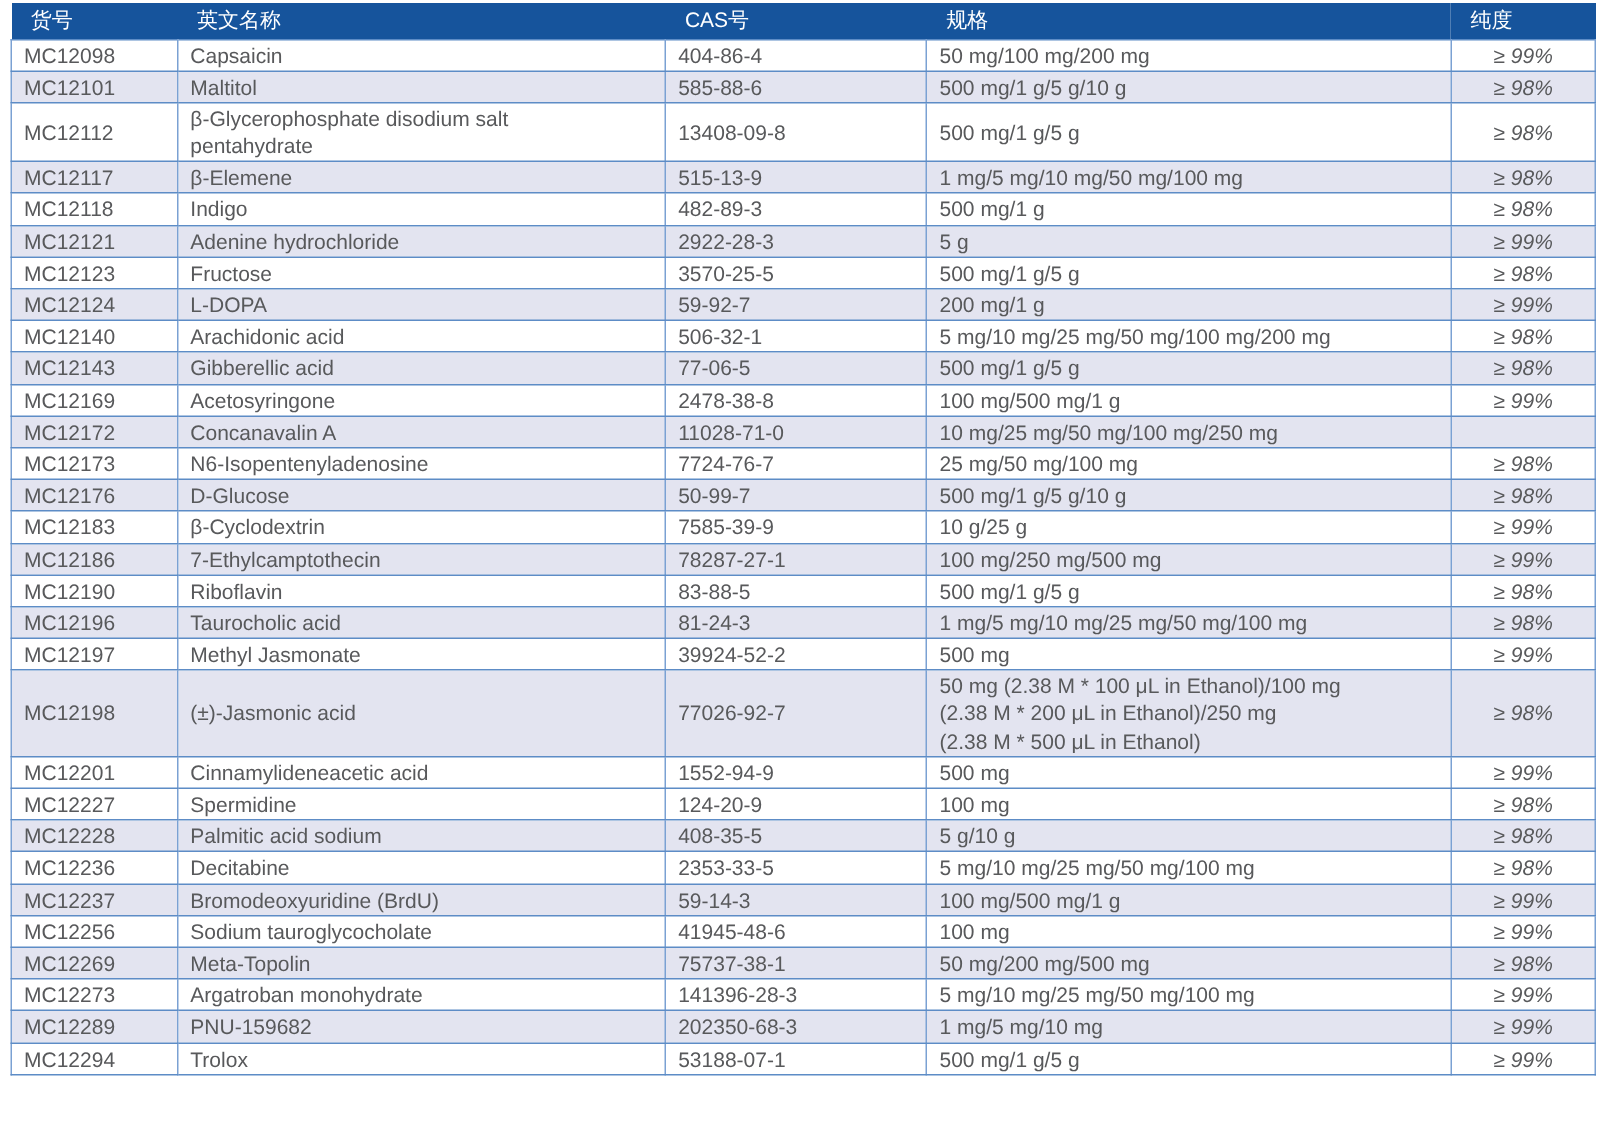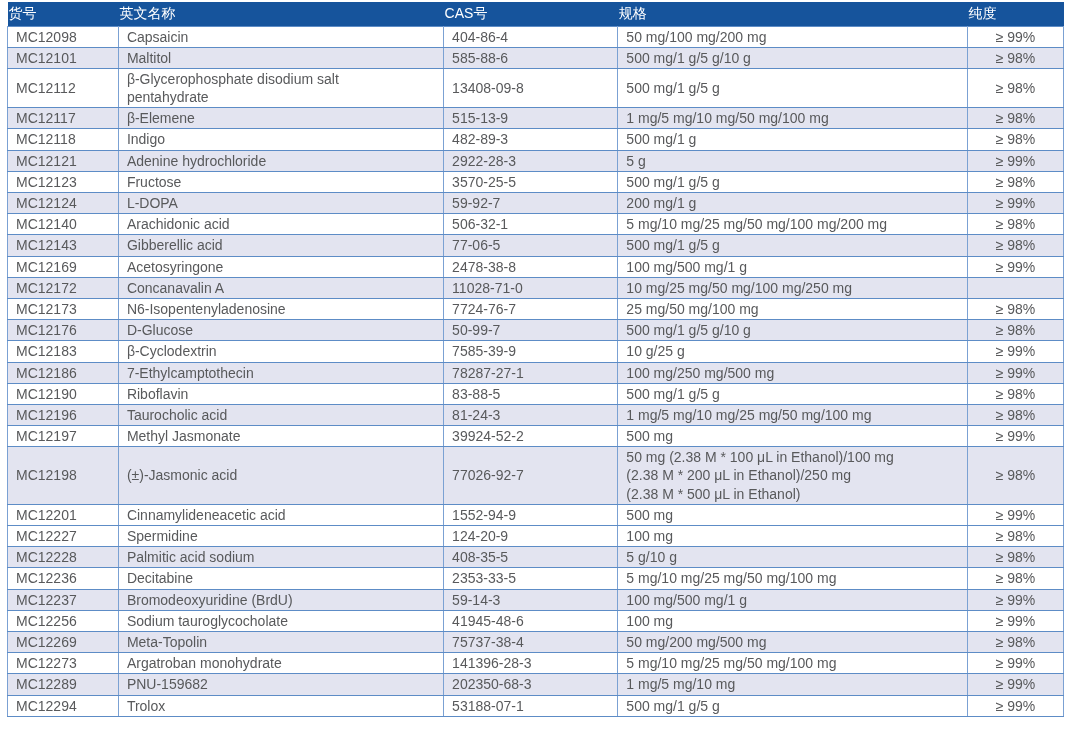--- a/index.html
+++ b/index.html
@@ -19,37 +19,37 @@
     border-collapse: collapse;
     table-layout: fixed;
     font-size: 14px;
     color: #58595b;
   }
   table.catalog thead th {
     background: #16549c;
     color: #ffffff;
     font-weight: normal;
     text-align: left;
-    padding: 3px 1px;
+    padding: 3px 13px;
     font-size: 14px;
     line-height: 1.25;
     border: none;
   }
   table.catalog thead th.center { text-align: left; }
   table.catalog td {
     padding: 1px 8px;
     line-height: 1.3;
     border: 1px solid #7ba1d3;
     border-top: 1px solid #5d8cc6;
     border-bottom: 1px solid #5d8cc6;
     white-space: pre-line;
     overflow: hidden;
     vertical-align: middle;
   }
-  table.catalog td.center { text-align: center; white-space: nowrap; }
+  table.catalog td.center { text-align: center; white-space: nowrap; font-style: italic; }
   table.catalog tr.stripe td { background: #e3e4f0; }
   table.catalog tbody tr td { background: #ffffff; }
   table.catalog tbody tr.stripe td { background: #e3e4f0; }
 </style>
 </head>
 <body>
 
 <div class="page">
   <table class="catalog">
     <colgroup>
@@ -250,21 +250,21 @@
         <tr>
           <td>MC12256</td>
           <td>Sodium tauroglycocholate</td>
           <td>41945-48-6</td>
           <td>100 mg</td>
           <td class="center">≥ 99%</td>
         </tr>
         <tr class="stripe">
           <td>MC12269</td>
           <td>Meta-Topolin</td>
-          <td>75737-38-4</td>
+          <td>75737-38-1</td>
           <td>50 mg/200 mg/500 mg</td>
           <td class="center">≥ 98%</td>
         </tr>
         <tr>
           <td>MC12273</td>
           <td>Argatroban monohydrate</td>
           <td>141396-28-3</td>
           <td>5 mg/10 mg/25 mg/50 mg/100 mg</td>
           <td class="center">≥ 99%</td>
         </tr>

